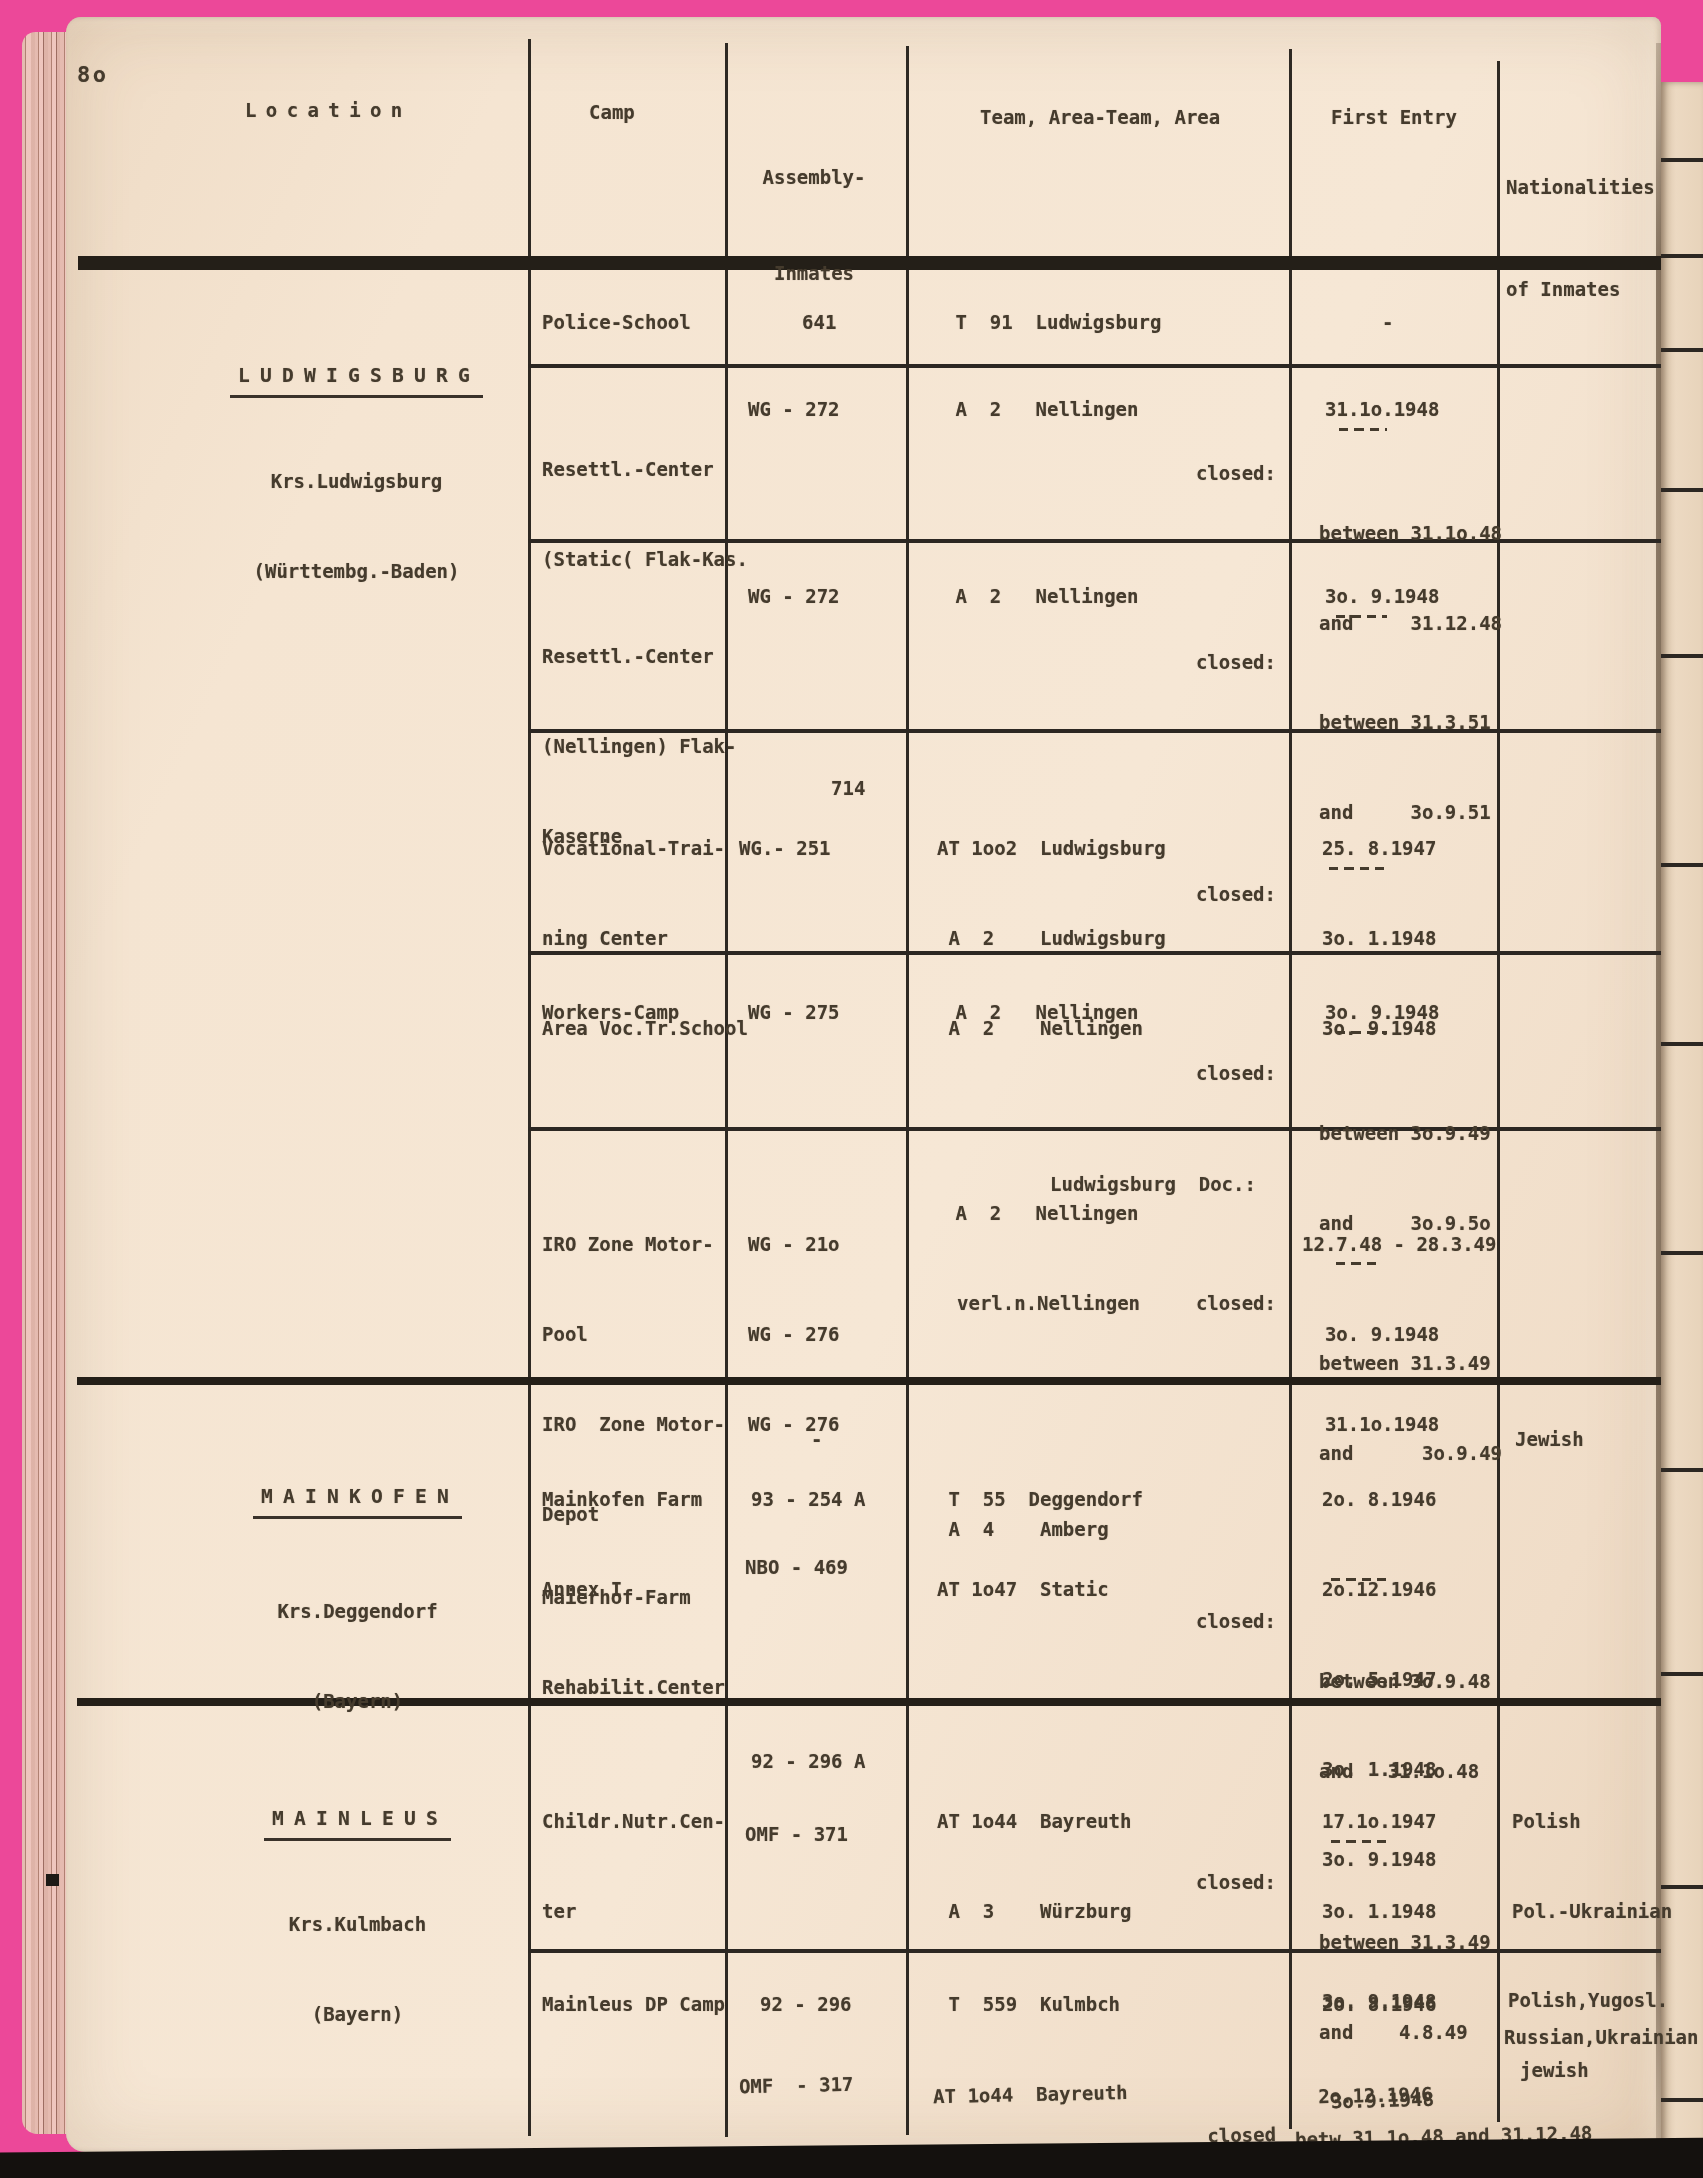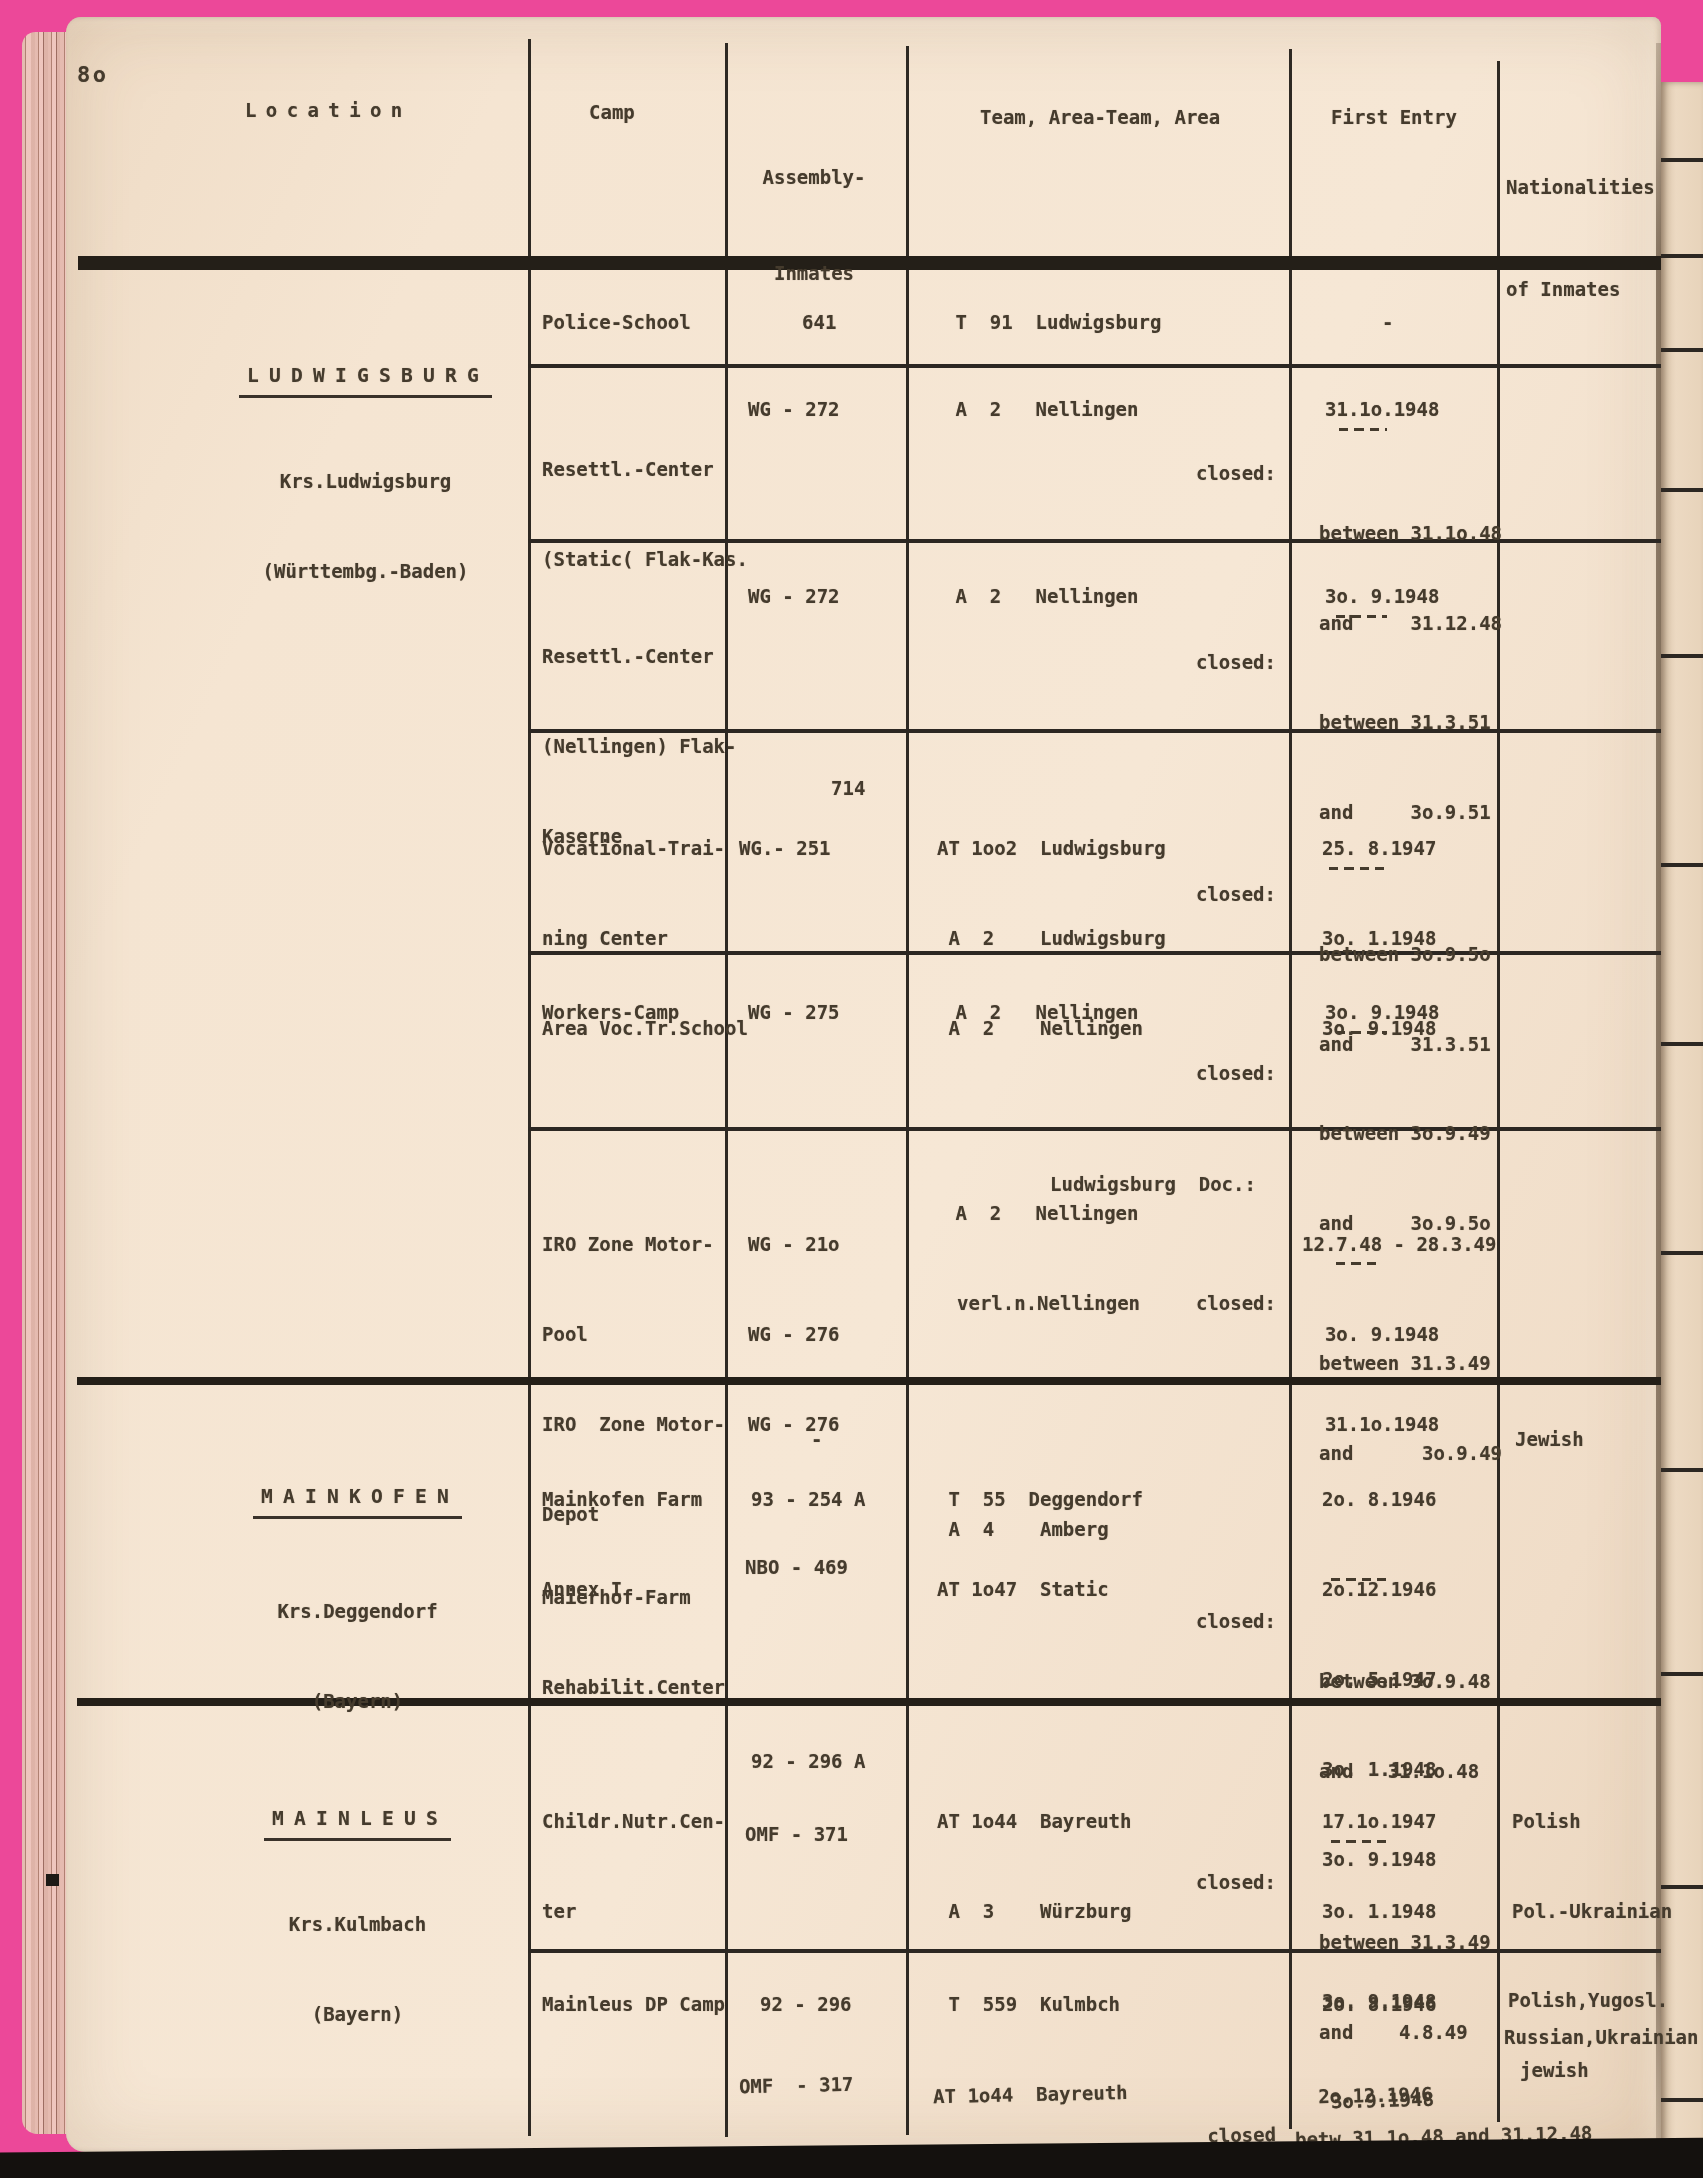--- a/index.html
+++ b/index.html
@@ -79,21 +79,21 @@
     <div>Assembly-</div>
     <div>Inmates</div>
   </div>
   <div class="t" style="left:980px;top:102px">Team, Area-Team, Area</div>
   <div class="t" style="left:1331px;top:102px">First Entry</div>
   <div class="t" style="left:1506px;top:102px;line-height:34px">
     <div>Nationalities</div>
     <div>of Inmates</div>
   </div>
 
-  <div class="t ctr" style="left:195px;top:300px;width:341px">
+  <div class="t ctr" style="left:186px;top:300px;width:341px">
     <div><span class="secname">LUDWIGSBURG</span></div>
     <div style="margin-top:7.7px">Krs.Ludwigsburg</div>
     <div>(Württembg.-Baden)</div>
   </div>
 
   <div class="t" style="left:542px;top:307px">Police-School</div>
   <div class="t" style="left:802px;top:307px">641</div>
   <div class="t" style="left:944px;top:307px"> T  91  Ludwigsburg</div>
   <div class="t" style="left:1382px;top:307px">-</div>
 
@@ -138,24 +138,20 @@
     <div> A  2    Ludwigsburg</div>
     <div> A  2    Nellingen</div>
   </div>
   <div class="t" style="left:1322px;top:773px">
     <div>25. 8.1947</div>
     <div>3o. 1.1948</div>
     <div>3o. 9.1948</div>
   </div>
   <div class="dash" style="left:1329px;top:867px;width:56px"></div>
   <div class="t" style="left:1090px;top:879px;width:186px;text-align:right">closed:</div>
-  <div class="t" style="left:1319px;top:879px">
-    <div>between 3o.9.5o</div>
-    <div>and     31.3.51</div>
-  </div>
 
   <div class="t" style="left:542px;top:997px">Workers-Camp</div>
   <div class="t" style="left:748px;top:997px">WG - 275</div>
   <div class="t" style="left:944px;top:997px"> A  2   Nellingen</div>
   <div class="t" style="left:1325px;top:997px">3o. 9.1948</div>
   <div class="dash" style="left:1336px;top:1031px;width:51px"></div>
   <div class="t" style="left:1090px;top:1058px;width:186px;text-align:right">closed:</div>
   <div class="t" style="left:1319px;top:1058px">
     <div>between 3o.9.49</div>
     <div>and     3o.9.5o</div>

